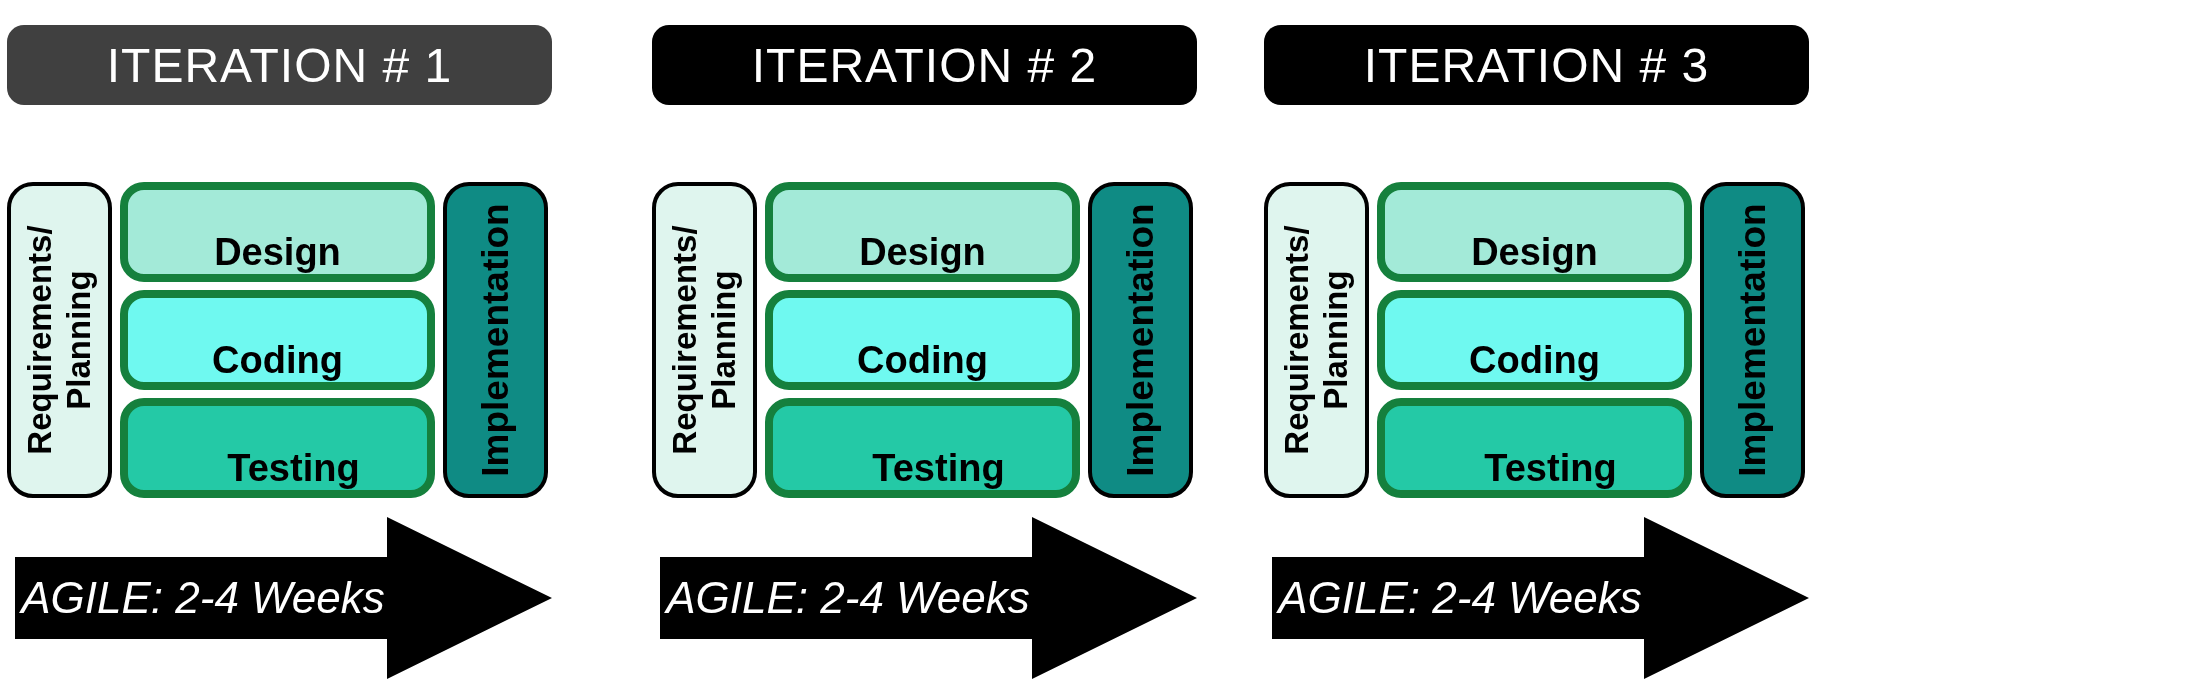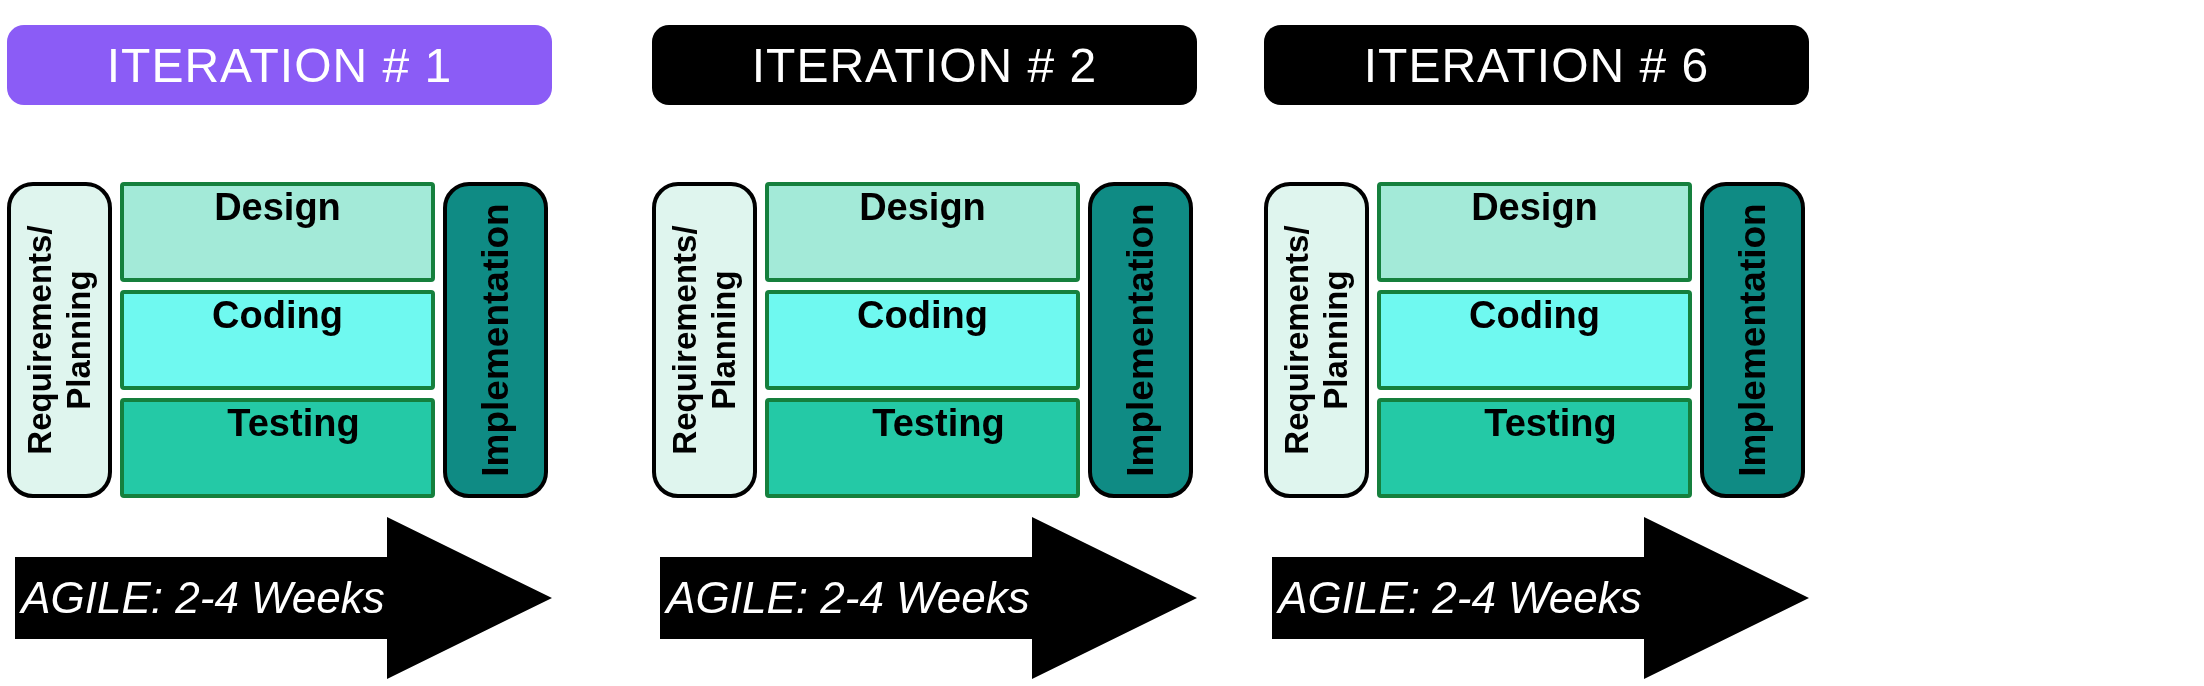--- a/index.html
+++ b/index.html
@@ -35,39 +35,39 @@
     position: absolute; left: 50%; top: 50%;
     transform: translate(-50%, -50%) rotate(-90deg);
     width: 310px; text-align: center;
     font-weight: bold; color: #000; white-space: nowrap;
   }
   .req-label  { font-size: 33px; line-height: 1.18; }
   .impl-label { font-size: 37px; }
 
   .phase-box {
     position: absolute; left: 113px; width: 315px; height: 100px;
-    box-sizing: border-box; border: 4px solid #15803d; border-radius: 4px;
-    display: flex; align-items: flex-start; justify-content: center;
+    box-sizing: border-box; border: 8px solid #15803d; border-radius: 24px;
+    display: flex; align-items: flex-end; justify-content: center;
     font-weight: bold; font-size: 38px; color: #000;
   }
   .phase-design  { top: 0;     background: #A3EAD8; }
   .phase-coding  { top: 108px; background: #6FF9F0; }
   .phase-testing { top: 216px; background: #24C9A6; padding-left: 32px; }
 
   .agile-arrow-svg { position: absolute; left: 0; top: 515px; width: 545px; height: 171px; }
   .agile-arrow-svg text {
     font-family: "Liberation Sans", sans-serif;
     font-style: italic; font-size: 44px;
   }
 </style>
 </head>
 <body>
 
 <div class="iteration-group" id="iter-1">
-  <div class="iteration-header" style="background-color: #8b5cf6;">
+  <div class="iteration-header" style="background-color: #404040;">
     <span>ITERATION # 1</span>
   </div>
   <div class="phase-row">
     <div class="side-box req-box" style="background-color: rgb(223, 245, 238);">
       <div class="vlabel req-label">
         <div>Requirements/</div>
         <div>Planning</div>
       </div>
     </div>
     <div class="phase-box phase-design" style="background-color: rgb(163, 234, 216);">
@@ -114,21 +114,21 @@
     </div>
   </div>
   <svg class="agile-arrow-svg" viewBox="0 0 545 171">
     <polygon points="8,42 380,42 380,2 545,83 380,164 380,124 8,124" fill="#000000"></polygon>
     <text x="196" y="98" text-anchor="middle" fill="#FFFFFF">AGILE: 2-4 Weeks</text>
   </svg>
 </div>
 
 <div class="iteration-group" id="iter-3">
   <div class="iteration-header" style="background-color: rgb(0, 0, 0);">
-    <span>ITERATION # 6</span>
+    <span>ITERATION # 3</span>
   </div>
   <div class="phase-row">
     <div class="side-box req-box" style="background-color: rgb(223, 245, 238);">
       <div class="vlabel req-label">
         <div>Requirements/</div>
         <div>Planning</div>
       </div>
     </div>
     <div class="phase-box phase-design" style="background-color: rgb(163, 234, 216);">
       <span>Design</span>

